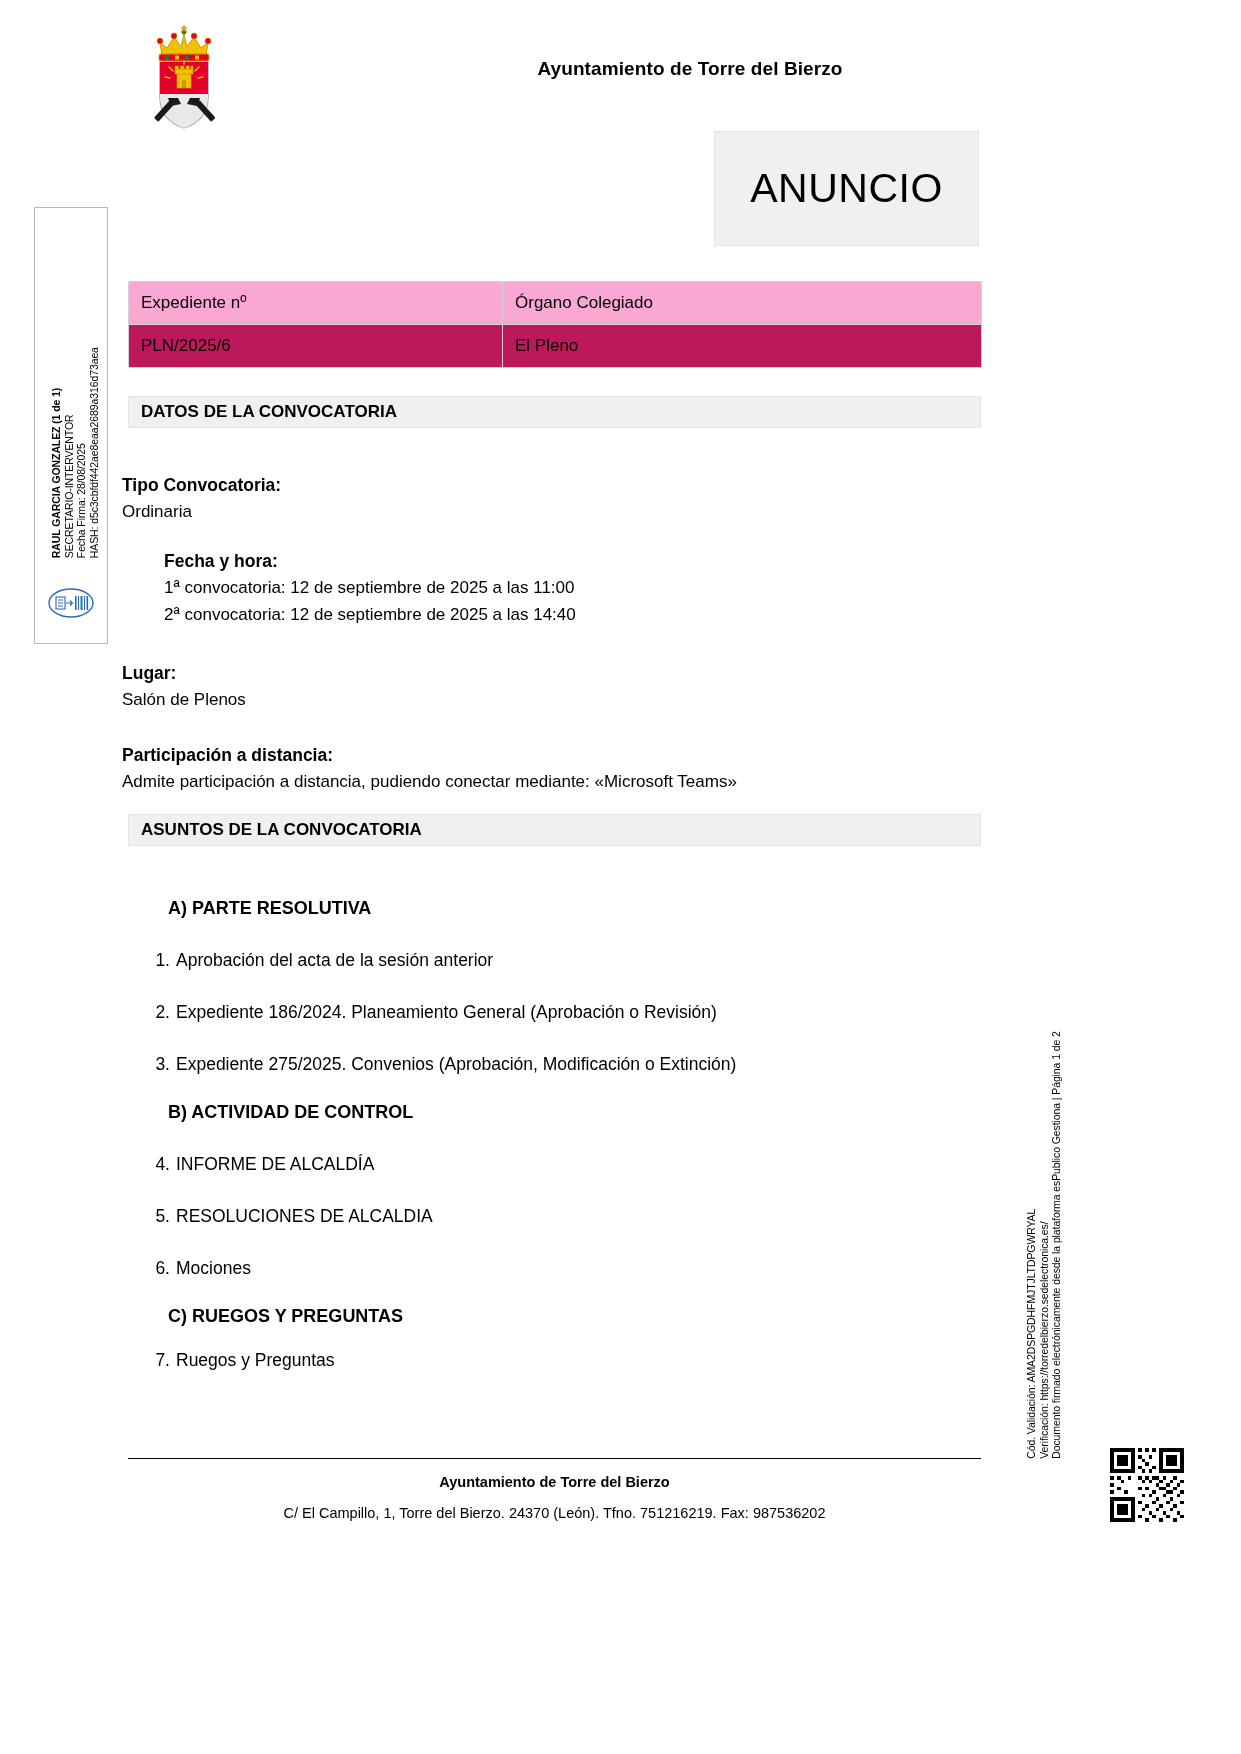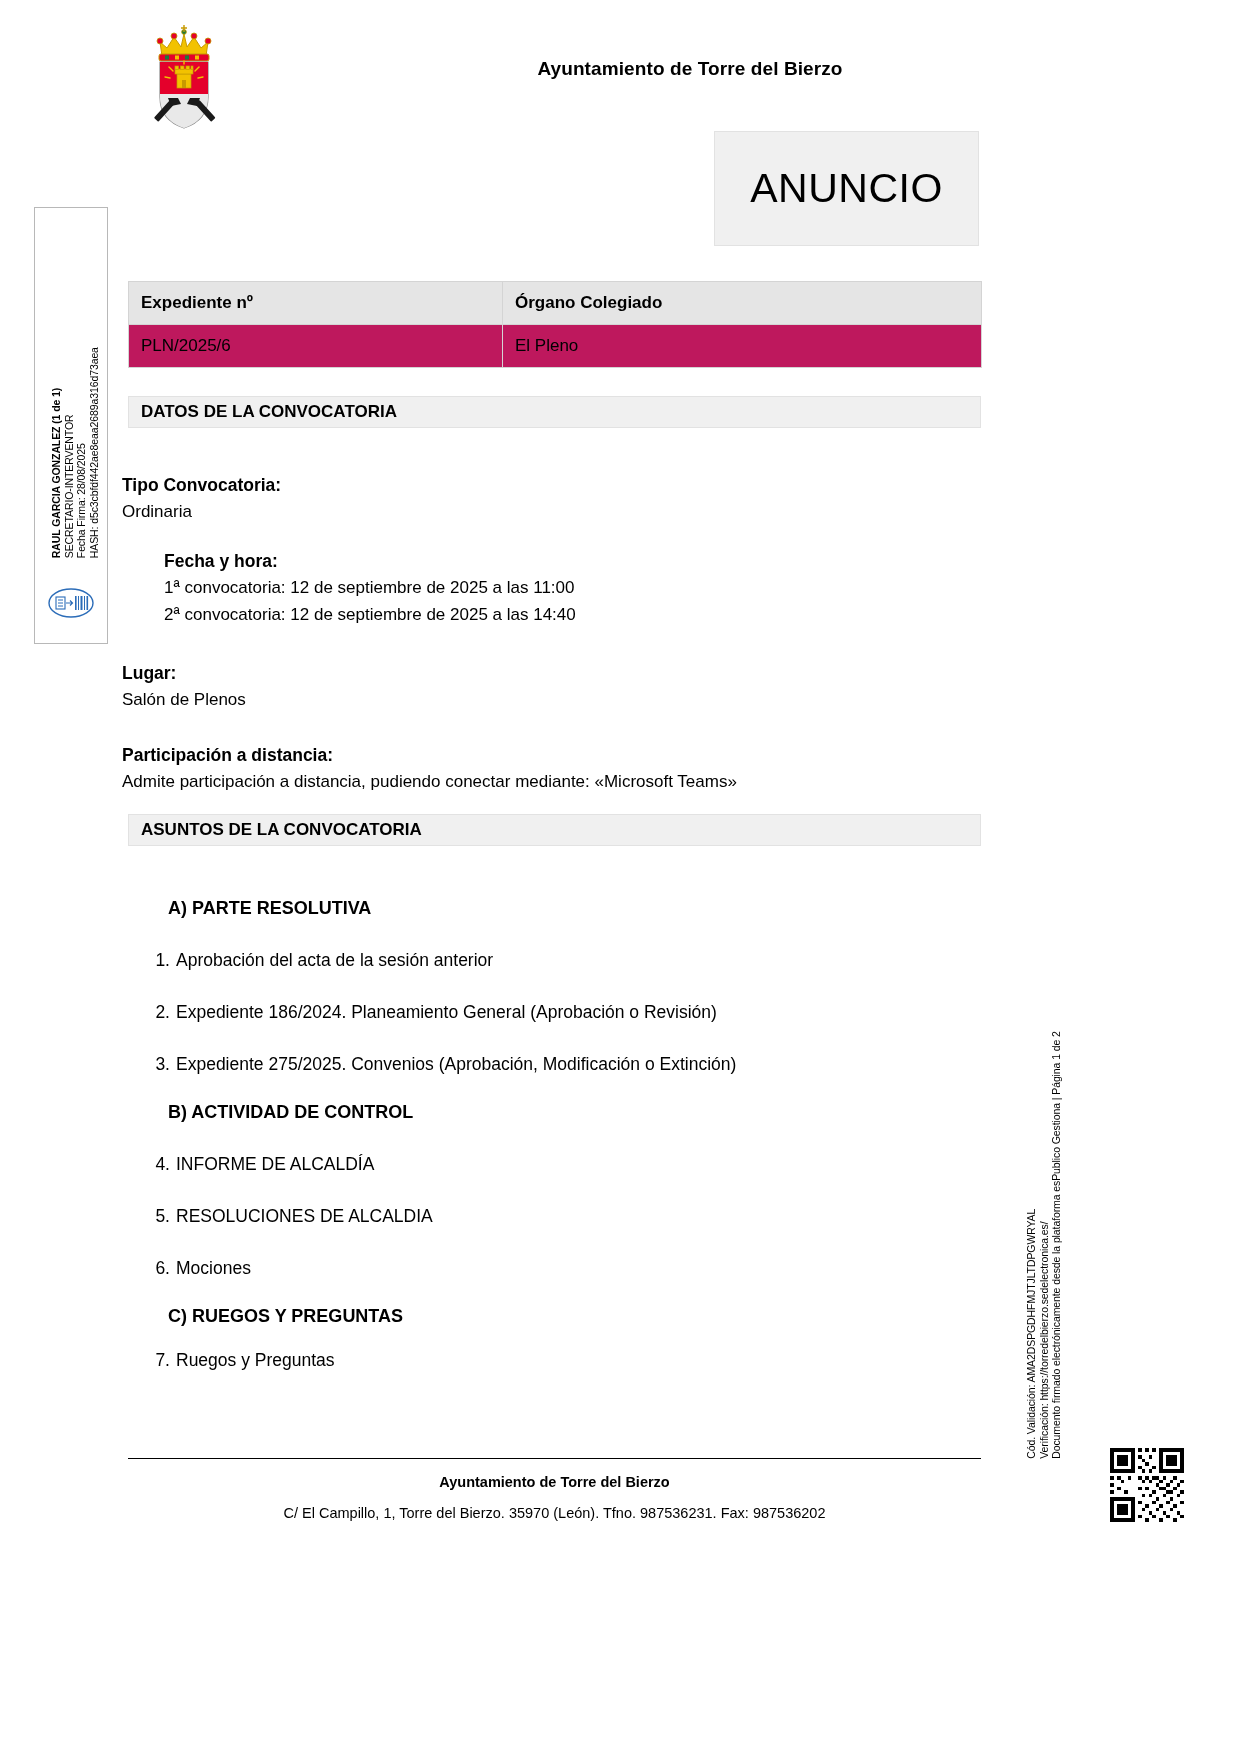--- a/index.html
+++ b/index.html
@@ -107,22 +107,22 @@
   }
   #exp-table th, #exp-table td {
     border: 1px solid #d4d4d4;
     padding: 10px 12px;
     font-size: 17px;
     text-align: left;
     vertical-align: middle;
     height: 22px;
   }
   #exp-table th {
-    background: #e5e5e5;
-    font-weight: bold;
+    background: #f9a8d4;
+    font-weight: normal;
   }
   #exp-table td {
     background: #be185d;
     font-weight: normal;
   }
   #exp-table col.c1 { width: 374px; }
   #exp-table col.c2 { width: 479px; }
 
   
   .section-bar {
@@ -536,15 +536,15 @@
         <rect x="20" y="19" width="1" height="1"></rect>
         <rect x="13" y="8" width="1" height="1"></rect>
           <rect x="15" y="11" width="1" height="1"></rect>
           <rect x="17" y="12" width="1" height="1"></rect>
       </g>
     </svg>
   </div>
 
   <div id="footer-rule"></div>
   <div id="footer-title">Ayuntamiento de Torre del Bierzo</div>
-  <div id="footer-addr">C/ El Campillo, 1, Torre del Bierzo. 35970 (León). Tfno. 987536231. Fax: 987536202</div>
+  <div id="footer-addr">C/ El Campillo, 1, Torre del Bierzo. 24370 (León). Tfno. 751216219. Fax: 987536202</div>
 
 </div>
 
 </body></html>

